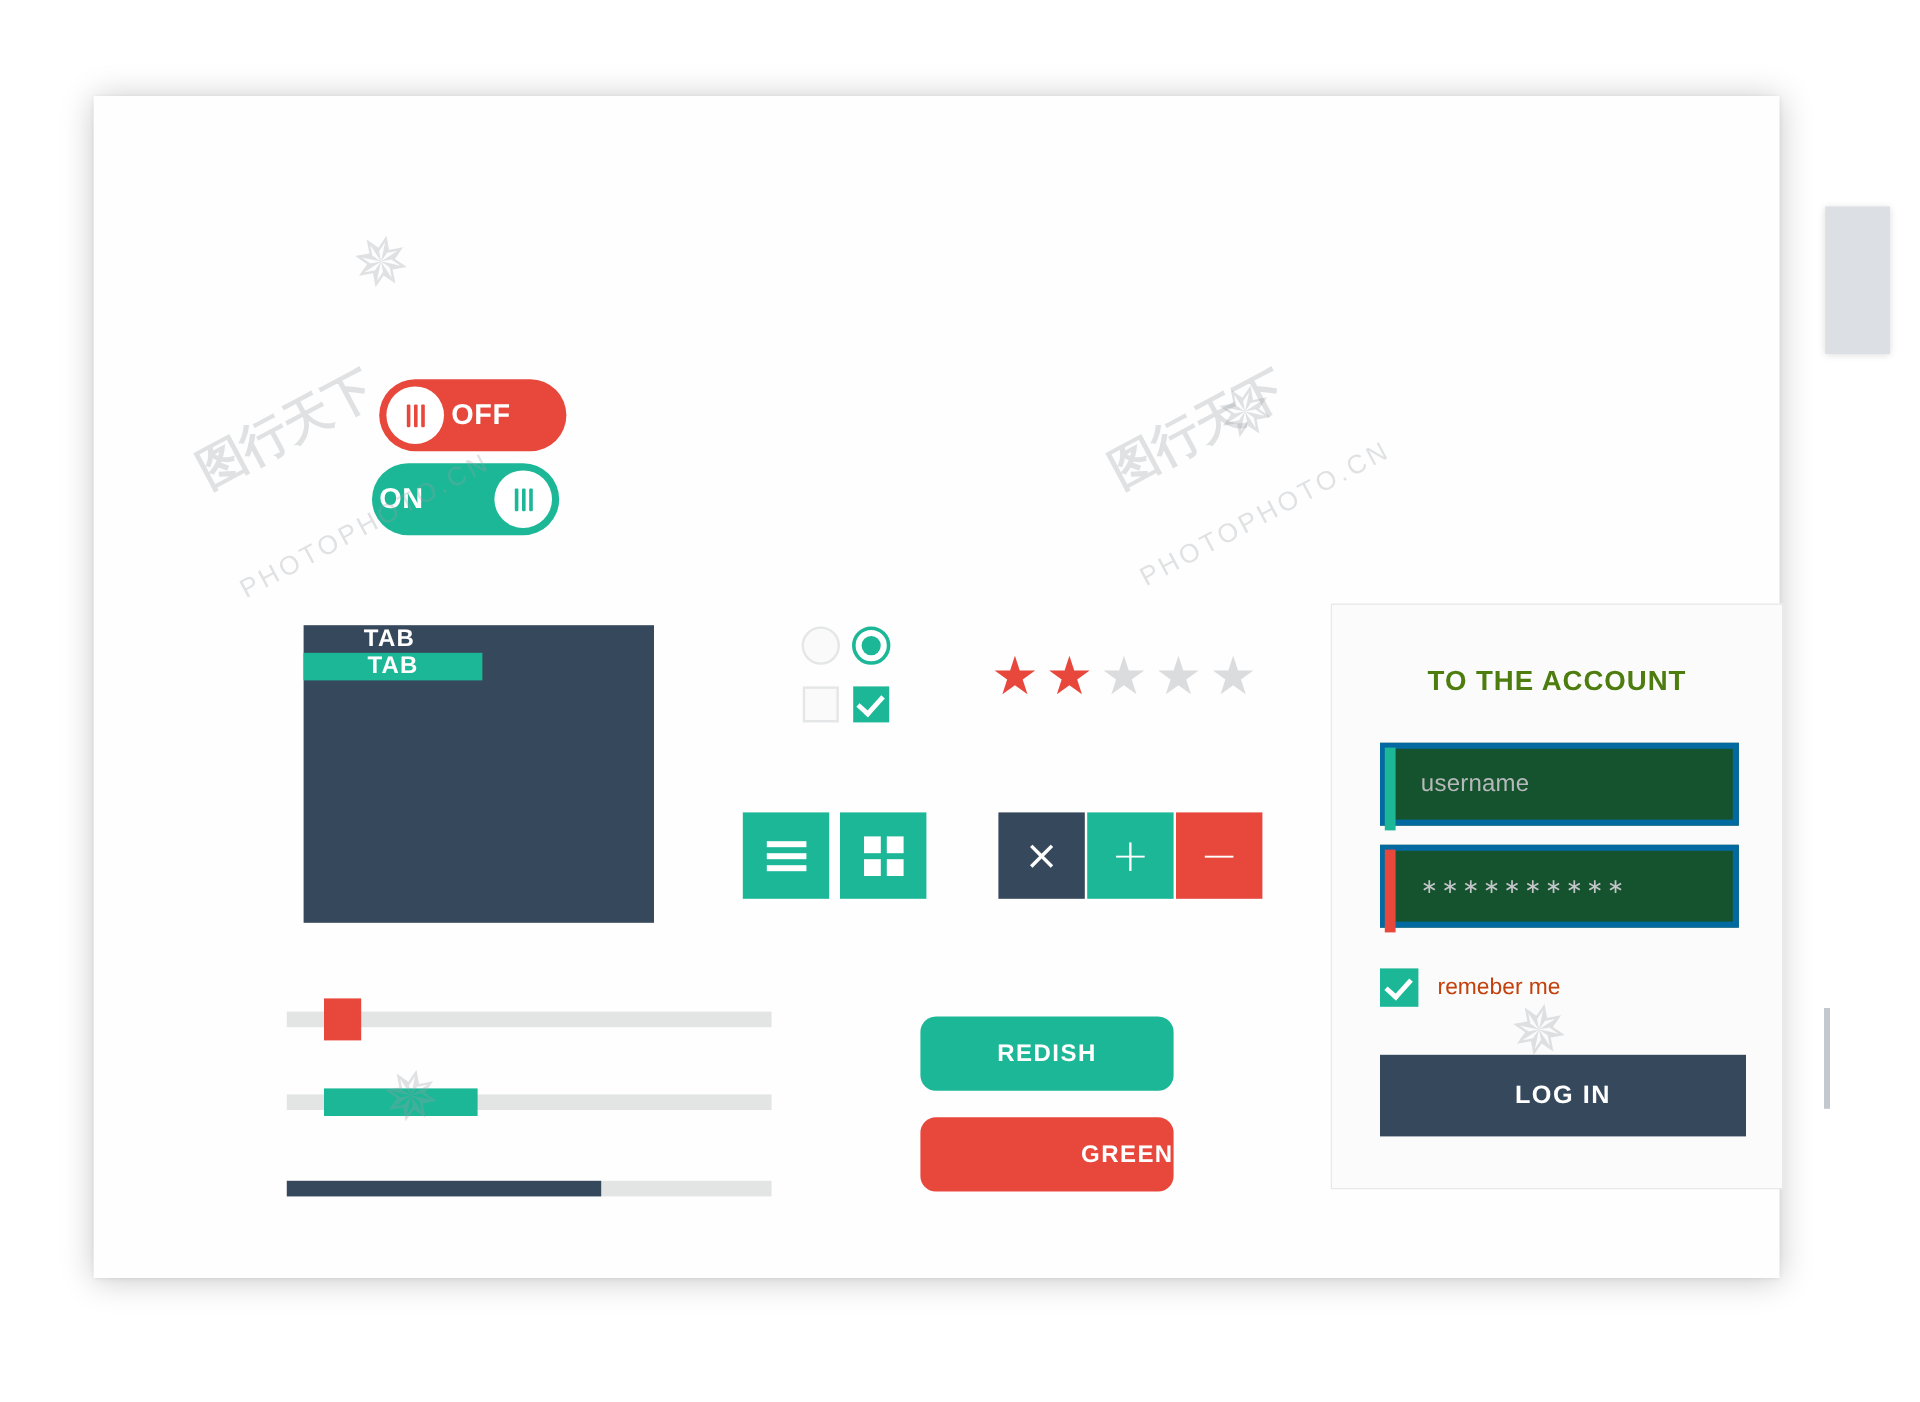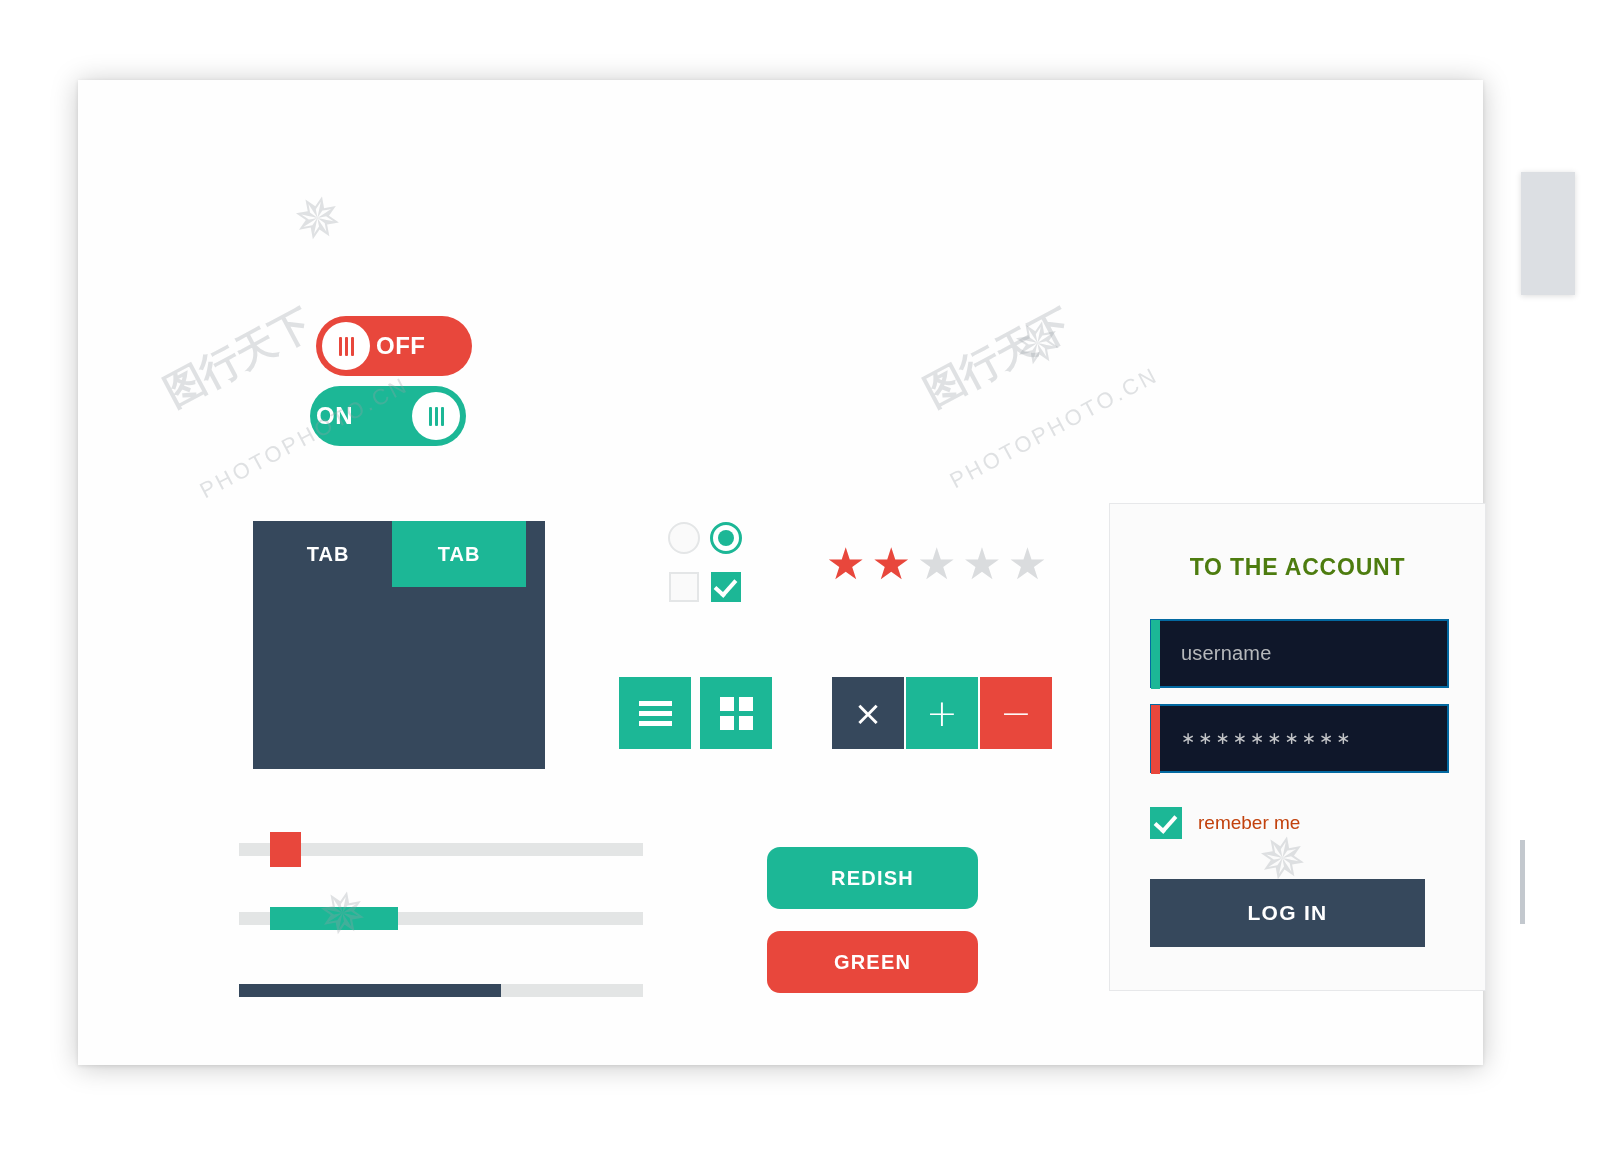--- a/index.html
+++ b/index.html
@@ -130,23 +130,24 @@
 
   
   #tabs-panel {
     position: absolute;
     left: 175px; top: 441px;
     width: 292px; height: 248px;
     background: #36485c;
   }
   #tabs-panel .tabstrip {
     position: absolute;
-    left: 11px; top: -0px;
-    width: 262px; height: 66px;
+    left: 0; top: -0px;
+    width: 288px; height: 66px;
     display: flex;
+    flex-direction: column;
   }
   #tabs-panel .tab {
     display: flex; align-items: center; justify-content: center;
     color: #ffffff; font-weight: bold; font-size: 20px;
     letter-spacing: 1px; cursor: pointer;
   }
   #tabs-panel .tab.t1 { width: 143px; background: transparent; }
   #tabs-panel .tab.t2 { width: 149px; background: #1cb796; }
 
   
@@ -266,21 +267,21 @@
     width: 211px; height: 62px;
     display: flex; align-items: center; justify-content: center;
     color: #ffffff;
     font-weight: bold;
     font-size: 20px;
     letter-spacing: 1.2px;
     cursor: pointer;
     border-radius: 13px;
   }
   #btn-redish { left: 689px; top: 767px; background: #1cb796; }
-  #btn-green  { left: 689px; top: 851px; background: #e8473c; }
+  #btn-green  { left: 689px; top: 851px; background: #e8473c; justify-content: flex-end; }
 
   
   #login-card {
     position: absolute;
     left: 1031px; top: 423px;
     width: 377px; height: 488px;
     background: #fbfbfb;
     border: 1px solid #e7e8ea;
     box-sizing: border-box;
   }
@@ -292,22 +293,22 @@
     color: #4d7c0f;
     font-size: 23px;
     font-weight: bold;
     letter-spacing: .8px;
   }
   .field {
     position: absolute;
     left: 40px;
     width: 299px;
     height: 69px;
-    background: #0f172a;
-    border: 2px solid #0369a1;
+    background: #14532d;
+    border: 5px solid #0369a1;
     box-sizing: border-box;
     display: flex;
     align-items: center;
     cursor: text;
   }
   .field .accent {
     position: absolute;
     left: -1px; top: -1px;
     width: 9px; height: 69px;
   }
@@ -346,21 +347,21 @@
     border-width: 0 4px 4px 0;
     transform: rotate(42deg);
   }
   #remember-label {
     color: #c2410c;
     font-size: 19px;
   }
   #login-button {
     position: absolute;
     left: 40px; top: 375px;
-    width: 275px; height: 68px;
+    width: 305px; height: 68px;
     background: #36485c;
     display: flex; align-items: center; justify-content: center;
     color: #ffffff;
     font-weight: bold;
     font-size: 21px;
     letter-spacing: 1.3px;
     cursor: pointer;
   }
 
   

